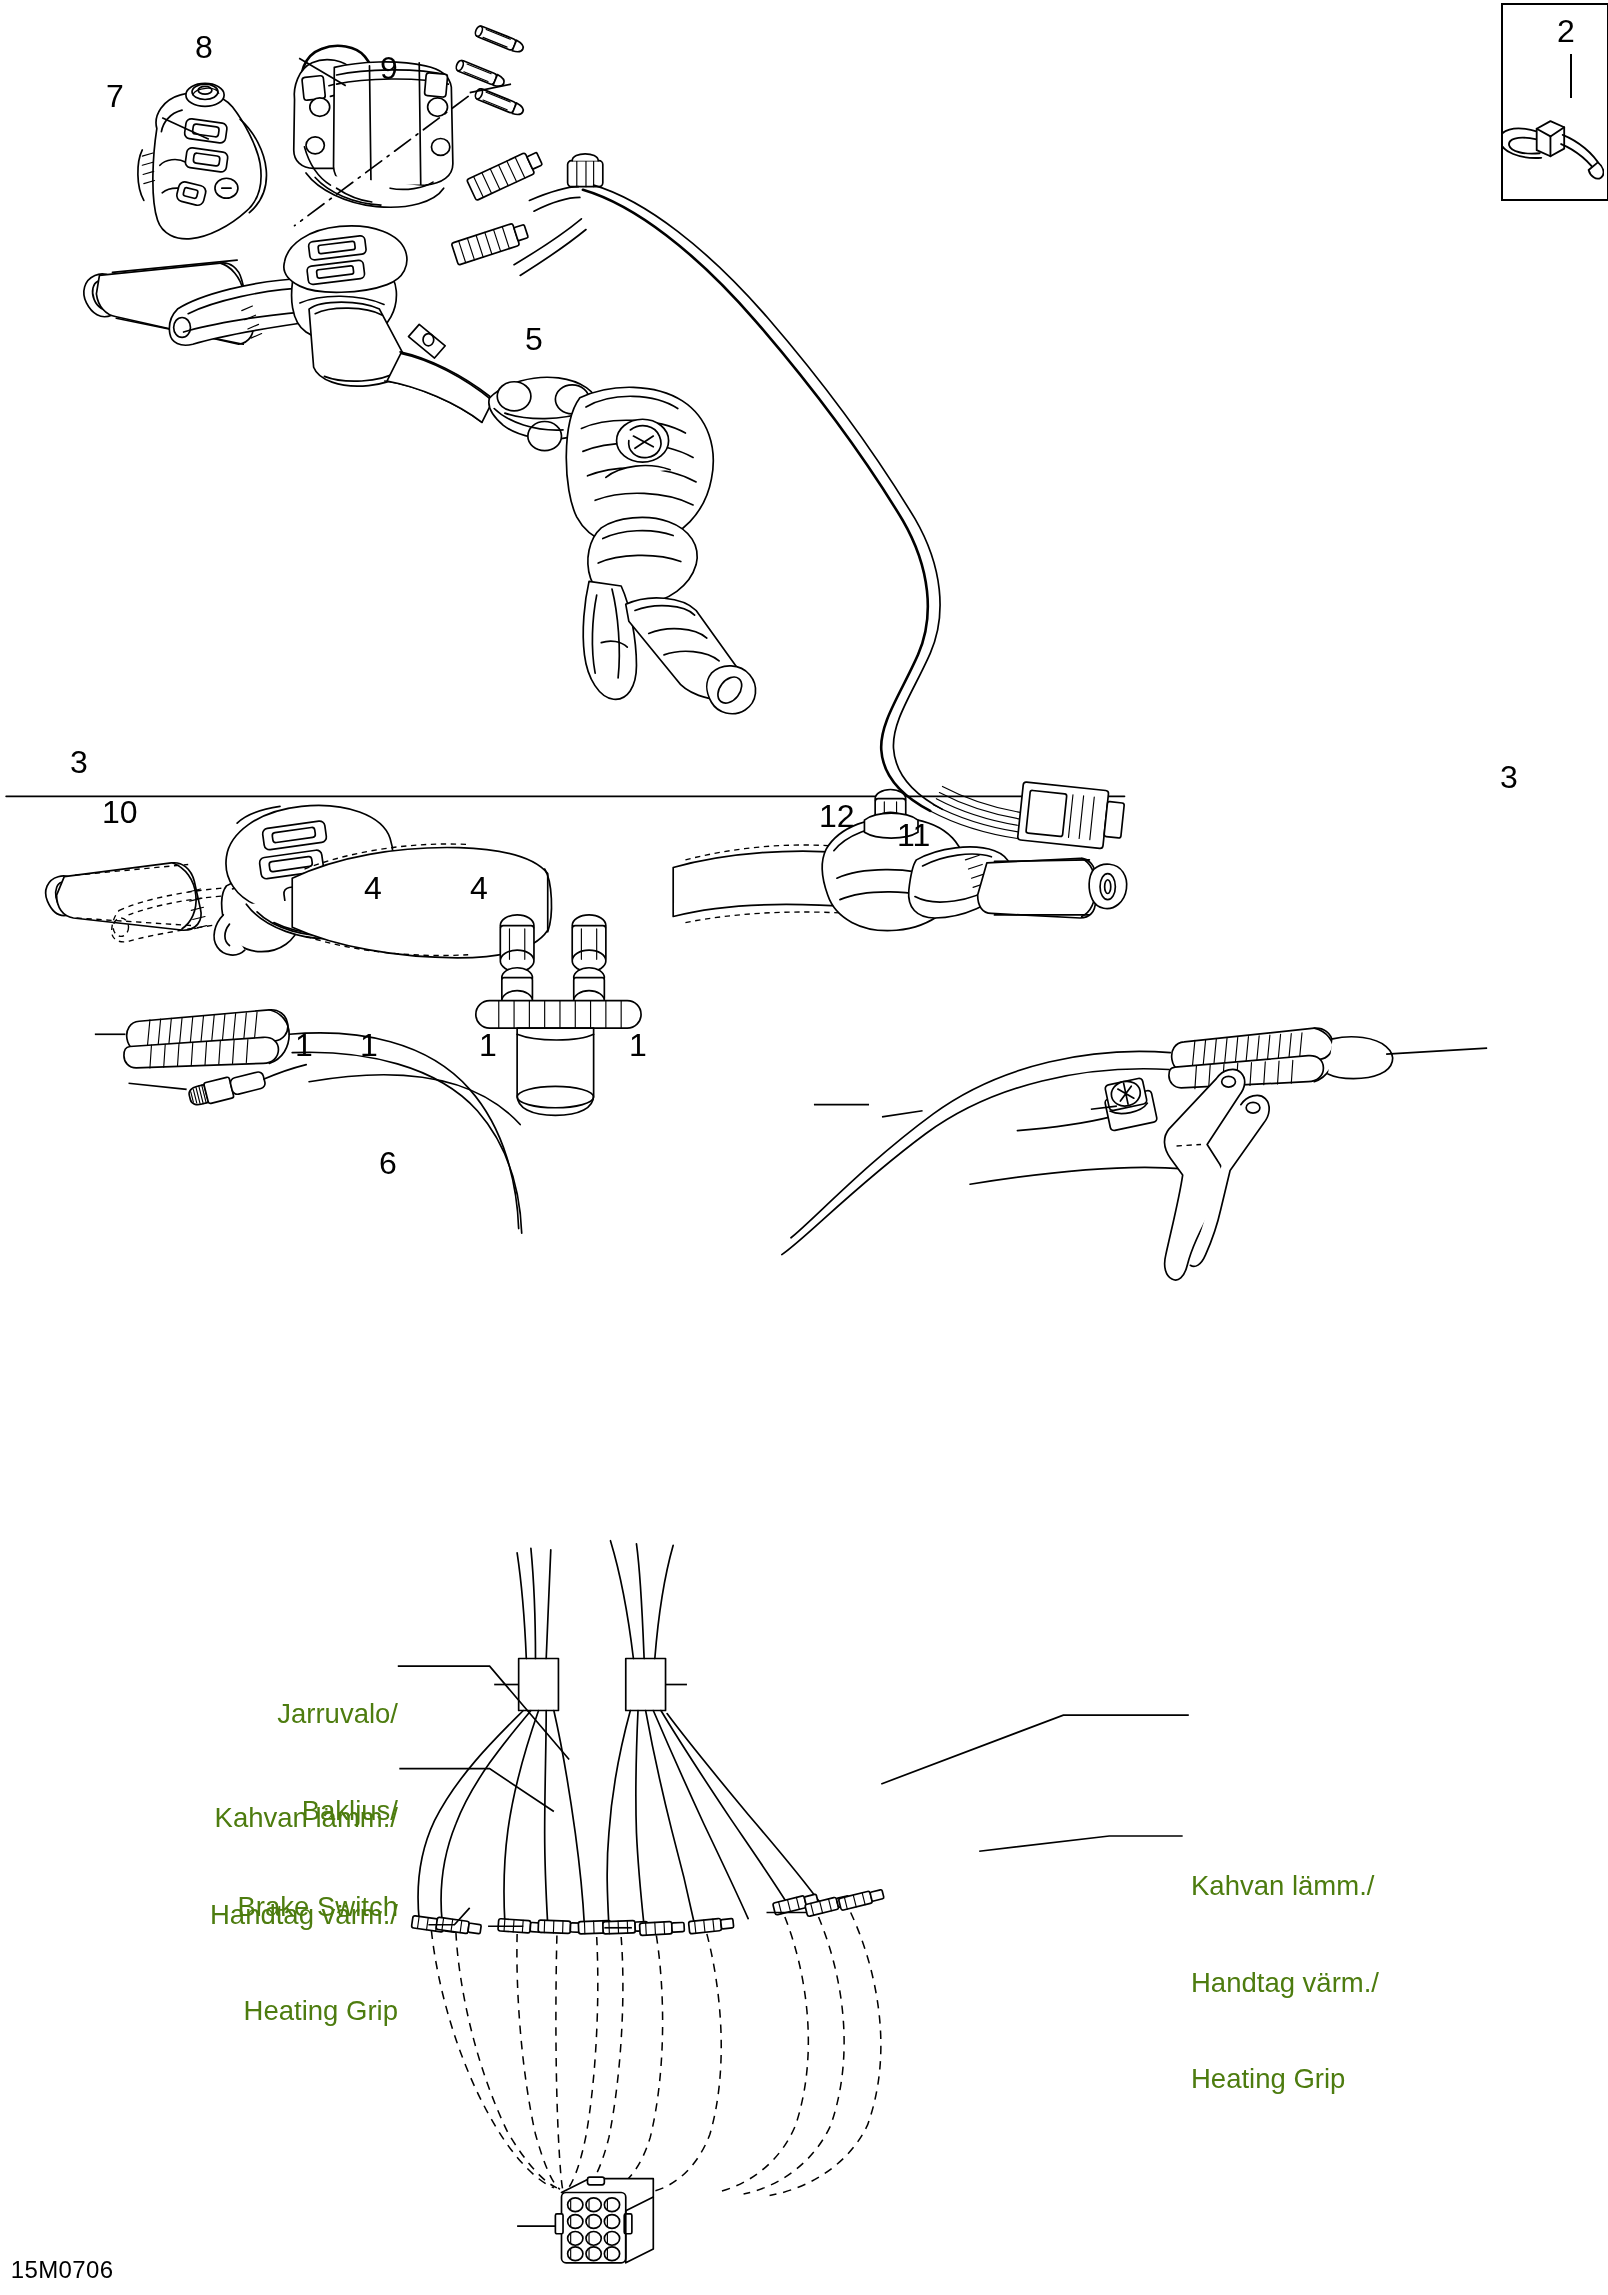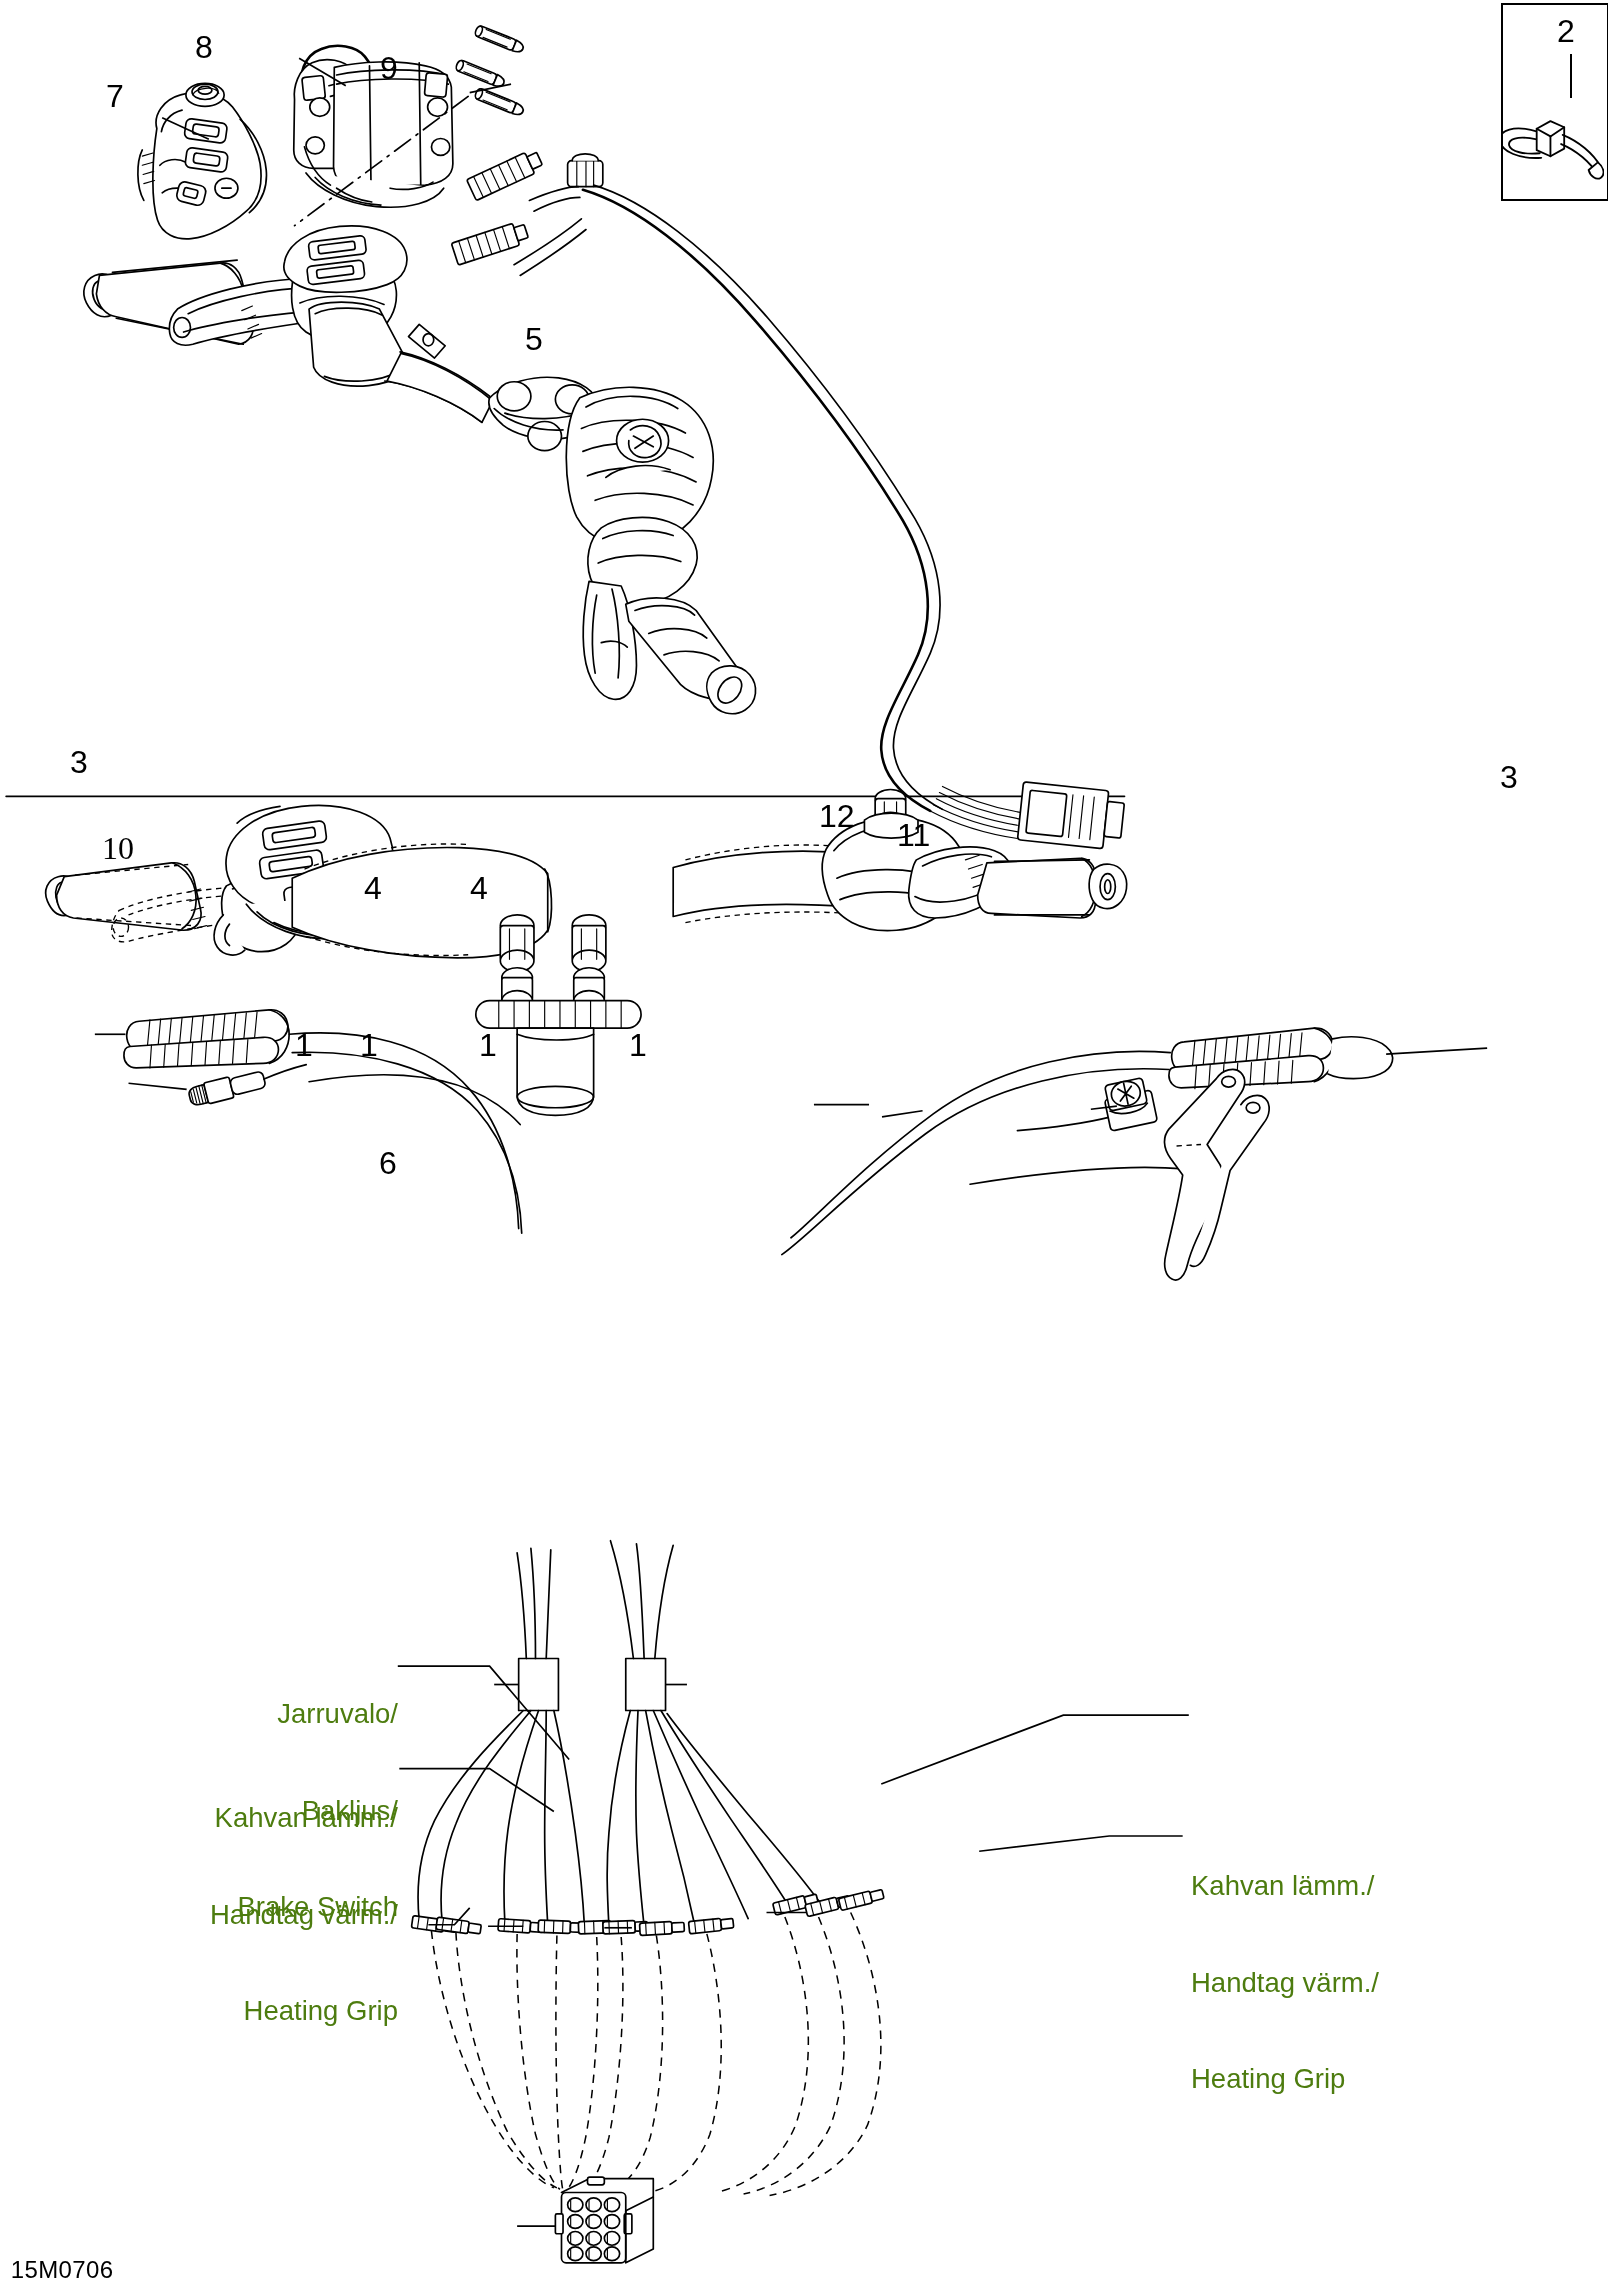--- a/index.html
+++ b/index.html
@@ -705,21 +705,21 @@
   <div class="calloutnum" style="left:106px; top:80px;">7</div>
   <div class="calloutnum" style="left:195px; top:31px;">8</div>
   <div class="calloutnum" style="left:380px; top:52px;">9</div>
   <div class="calloutnum" style="left:525px; top:323px;">5</div>
 
   <div class="calloutnum" style="left:1557px; top:15.3px;">2</div>
   <div class="abs" style="left:1570px; top:54px; width:1.5px; height:44px; background:#000;"></div>
 
   <div class="calloutnum" style="left:70px; top:746px;">3</div>
   <div class="calloutnum" style="left:1500px; top:761px;">3</div>
-  <div class="calloutnum" style="left:102px; top:832px;font-family:Liberation Serif, serif;">10</div>
+  <div class="calloutnum" style="left:102px; top:796px;">10</div>
   <div class="calloutnum" style="left:819px; top:800px;">12</div>
   <div class="calloutnum" style="left:897px; top:819px;">11</div>
   <div class="calloutnum" style="left:364px; top:872px;">4</div>
   <div class="calloutnum" style="left:470px; top:872px;">4</div>
   <div class="calloutnum" style="left:379px; top:1147px;">6</div>
 
   <div class="calloutnum" style="left:295px; top:1029px;">1</div>
   <div class="calloutnum" style="left:360px; top:1029px;">1</div>
   <div class="calloutnum" style="left:479px; top:1029px;">1</div>
   <div class="calloutnum" style="left:629px; top:1029px;">1</div>

